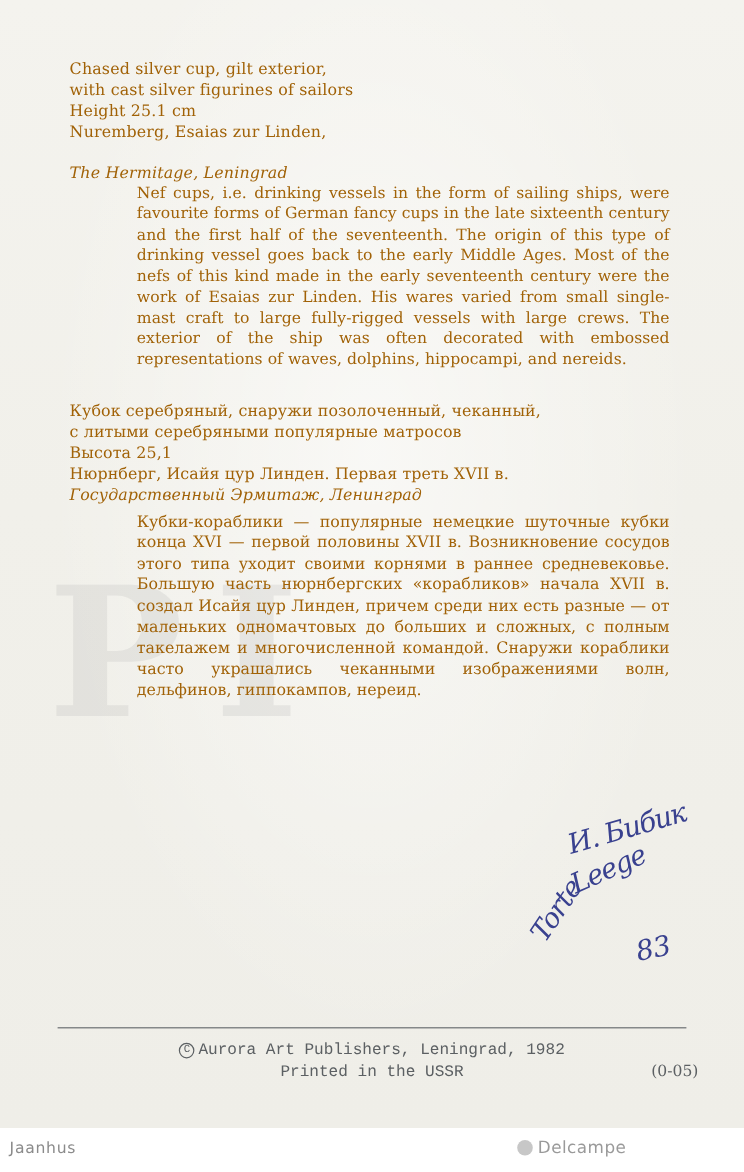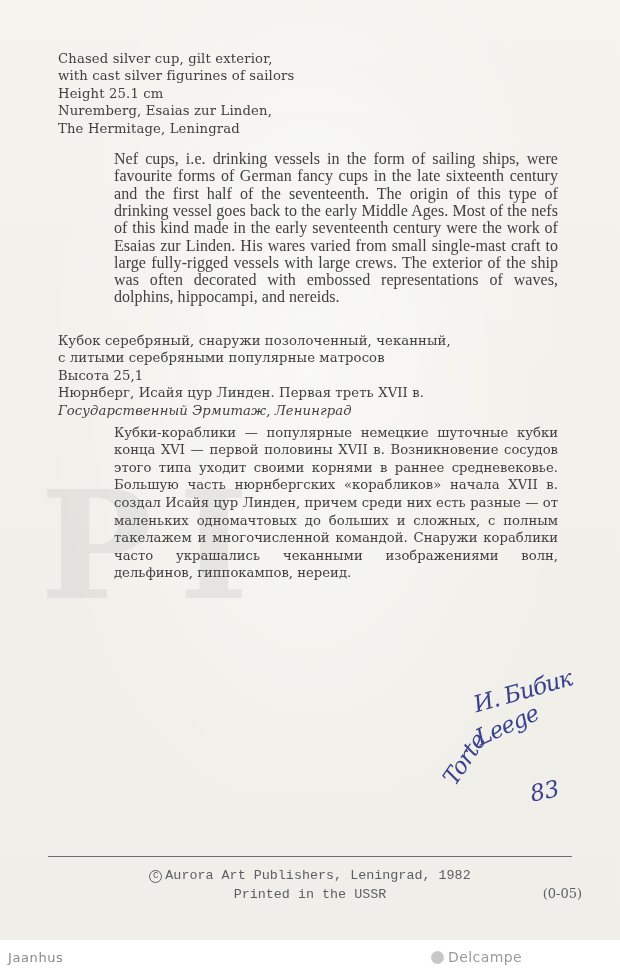--- a/index.html
+++ b/index.html
@@ -55,43 +55,43 @@
 
   
   .content {
     position: absolute;
     left: 58px;
     top: 50px;
     width: 500px;
   }
 
   .block {
-    color: #404040;
+    color: #a16207;
     font-size: 13.2px;
     line-height: 17.4px;
   }
 
   .caption-en {
     font-family: "DejaVu Serif", serif;
     letter-spacing: 0.15px;
   }
   .caption-en div { white-space: nowrap; }
   .caption-en .museum {
+    font-style: italic;
+    margin-top: 16px;
   }
 
   .body-en {
-    margin-top: 13px;
     margin-left: 56px;
     width: 444px;
     text-align: justify;
     text-align-last: left;
-    font-size: 16px;
+    font-size: 13px;
     line-height: 17.3px;
     letter-spacing: 0.05px;
-    font-family: Liberation Serif, serif;
   }
 
   .caption-ru {
     margin-top: 26px;
     font-size: 13.2px;
     line-height: 17.6px;
     letter-spacing: 0.1px;
   }
   .caption-ru div { white-space: nowrap; }
   .caption-ru .museum { font-style: italic; }

